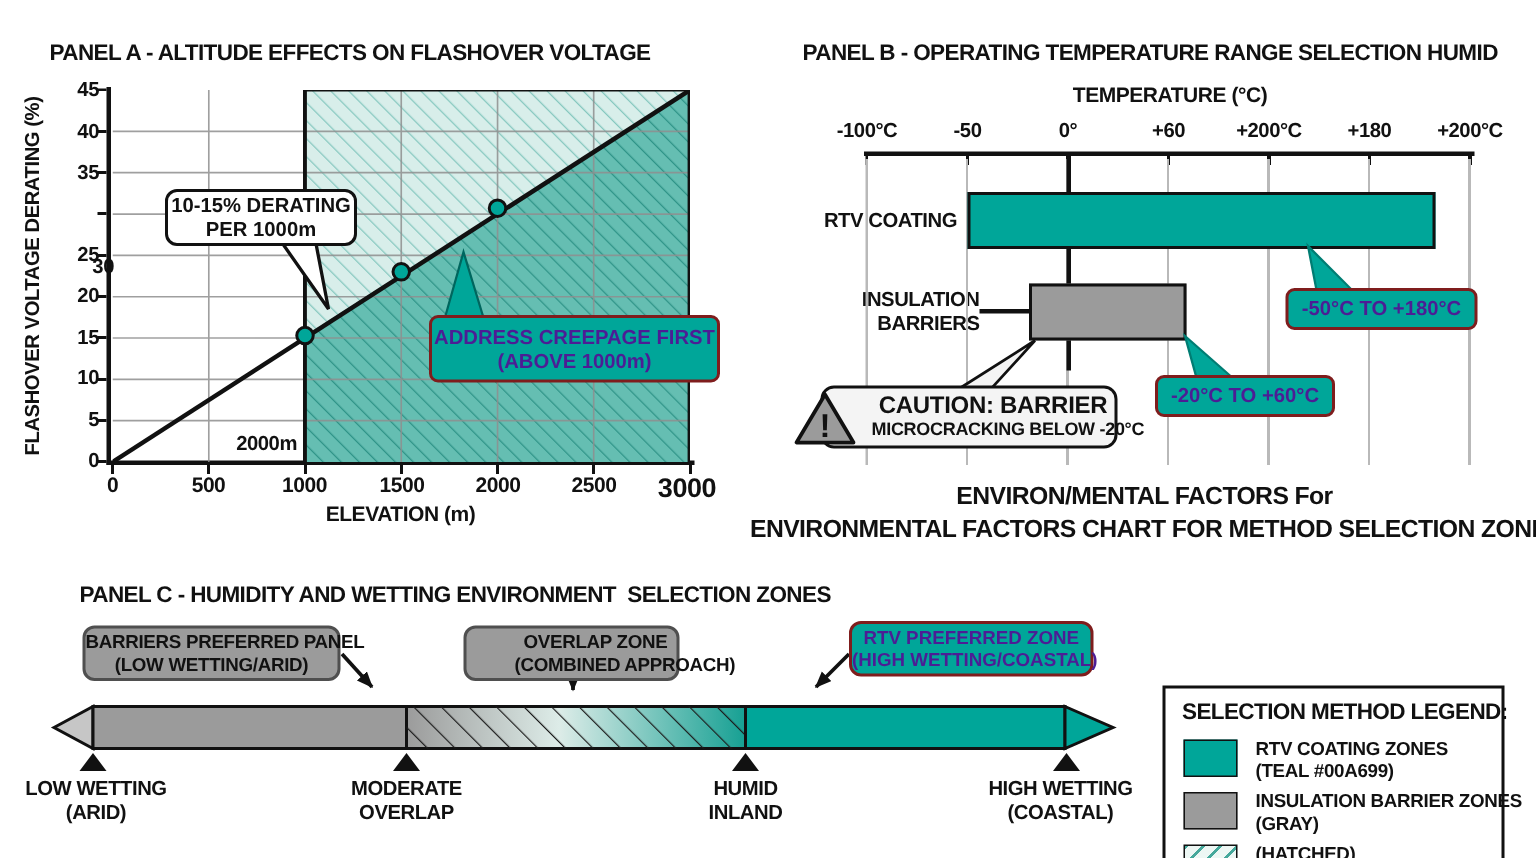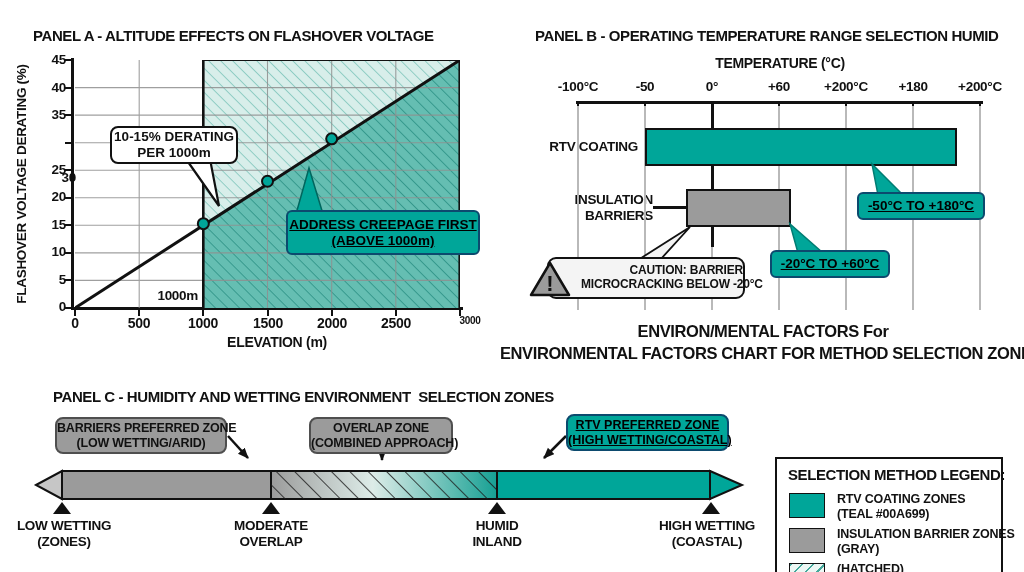--- a/index.html
+++ b/index.html
@@ -22,21 +22,21 @@
   
   .axline { background:#111; }
   .yticks { width:6px; background:repeating-linear-gradient(180deg,#111 0 2px,transparent 2px 27.55px); }
   .xticksA { height:6px; background:repeating-linear-gradient(90deg,#111 0 2px,transparent 2px 64.17px); }
   .xticksB { height:6px; background:repeating-linear-gradient(90deg,#111 0 2px,transparent 2px 67px); }
   .bgrid { background:repeating-linear-gradient(90deg,#b9b9b9 0 1.5px,transparent 1.5px 67px); }
 
   
   .co { border-radius:8px; line-height:1.16; display:flex; flex-direction:column; justify-content:center; }
   .co-white { background:#fff; border:2.5px solid #111; font-size:13.5px; }
-  .co-teal  { background:#00A699; border:2px solid #0c4a6e; color:#000000; font-size:13.5px;text-decoration:underline; }
+  .co-teal  { background:#00A699; border:2px solid #7f1d1d; color:#4c1d95; font-size:13.5px; }
   .co-gray  { background:#9b9b9b; border:2px solid #4f4f4f; color:#111; font-size:12.5px; letter-spacing:-0.2px; }
   .co div { text-align:center; white-space:nowrap; }
 
   
   .bbar { border:2px solid #111; }
 
   
   #legend { border:2.5px solid #111; background:#fff; }
   .lg-sw { width:36px; height:25px; border:1.5px solid #111; position:absolute; left:12px; }
   .lg-tx { position:absolute; left:60px; font-size:12.5px; line-height:1.16; letter-spacing:-0.2px; white-space:nowrap; }
@@ -107,24 +107,24 @@
   <div class="abs tick rt" style="left:34px; top:244px; width:32px;">10</div>
   <div class="abs tick rt" style="left:34px; top:272px; width:32px;">5</div>
   <div class="abs tick rt" style="left:34px; top:299px; width:32px;">0</div>
 
   <div class="abs tick ctr" style="left:45px;  top:315px; width:60px; font-size:14px;">0</div>
   <div class="abs tick ctr" style="left:109px; top:315px; width:60px; font-size:14px;">500</div>
   <div class="abs tick ctr" style="left:173px; top:315px; width:60px; font-size:14px;">1000</div>
   <div class="abs tick ctr" style="left:238px; top:315px; width:60px; font-size:14px;">1500</div>
   <div class="abs tick ctr" style="left:302px; top:315px; width:60px; font-size:14px;">2000</div>
   <div class="abs tick ctr" style="left:366px; top:315px; width:60px; font-size:14px;">2500</div>
-  <div class="abs tick ctr" style="left:440px; top:315px; width:60px; font-size:10px;">3000</div>
-
-  <div class="abs axis-title ctr" style="left:197px; top:334px; width:160px;">ELEVATION (m)</div>
-  <div class="abs tick rt nw" style="left:138px; top:288px; width:60px;">1000m</div>
+  <div class="abs tick ctr" style="left:428px; top:315px; width:60px; font-size:18px;">3000</div>
+
+  <div class="abs axis-title ctr" style="left:187px; top:334px; width:160px;">ELEVATION (m)</div>
+  <div class="abs tick rt nw" style="left:138px; top:288px; width:60px;">2000m</div>
 
   <div class="abs panel-title" style="left:535px; top:27px;">PANEL B - OPERATING TEMPERATURE RANGE SELECTION HUMID</div>
   <div class="abs axis-title ctr" style="left:655px; top:55px; width:250px;">TEMPERATURE (°C)</div>
 
   <div class="abs tick ctr" style="left:543px; top:79px; width:70px;">-100°C</div>
   <div class="abs tick ctr" style="left:610px; top:79px; width:70px;">-50</div>
   <div class="abs tick ctr" style="left:677px; top:79px; width:70px;">0°</div>
   <div class="abs tick ctr" style="left:744px; top:79px; width:70px;">+60</div>
   <div class="abs tick ctr" style="left:811px; top:79px; width:70px;">+200°C</div>
   <div class="abs tick ctr" style="left:878px; top:79px; width:70px;">+180</div>
@@ -170,21 +170,21 @@
     <g fill="#111">
       <polygon points="23,49 41,49 32,37"></polygon>
       <polygon points="232,49 250,49 241,37"></polygon>
       <polygon points="458,49 476,49 467,37"></polygon>
       <polygon points="672,49 690,49 681,37"></polygon>
     </g>
   </svg>
 
   <div class="abs tick ctr" style="left:4px; top:518px; width:120px; line-height:1.15;">
     <div>LOW WETTING</div>
-    <div>(ZONES)</div>
+    <div>(ARID)</div>
   </div>
   <div class="abs tick ctr" style="left:211px; top:518px; width:120px; line-height:1.15;">
     <div>MODERATE</div>
     <div>OVERLAP</div>
   </div>
   <div class="abs tick ctr" style="left:647px; top:518px; width:120px; line-height:1.15;">
     <div>HIGH WETTING</div>
     <div>(COASTAL)</div>
   </div>
   <div class="abs tick ctr" style="left:437px; top:518px; width:120px; line-height:1.15;">
@@ -239,33 +239,33 @@
   </div>
 
   <div class="co co-teal abs z3" style="left:857px; top:192px; width:128px; height:28px; border-radius:6px;">
     <div>-50°C TO +180°C</div>
   </div>
   <div class="co co-teal abs z3" style="left:770px; top:250px; width:120px; height:28px; border-radius:6px;">
     <div>-20°C TO +60°C</div>
   </div>
 
   <div class="co abs z3" style="left:547px; top:257px; width:198px; height:42px; background:#f4f4f4; border:2px solid #111; border-radius:9px; padding-left:32px;">
-    <div class="nw" style="text-align:right; font-size:12px; letter-spacing:-0.2px;">CAUTION: BARRIER</div>
+    <div class="nw" style="text-align:center; font-size:16px; letter-spacing:-0.2px;">CAUTION: BARRIER</div>
     <div class="nw" style="text-align:left; font-size:12px; letter-spacing:-0.2px;">MICROCRACKING BELOW -20°C</div>
   </div>
   <svg class="abs z4" style="left:528px; top:260px;" width="44" height="38" viewBox="0 0 44 38">
     <polygon points="22,3 3,35 41,35" fill="#9b9b9b" stroke="#111" stroke-width="2.5" stroke-linejoin="round"></polygon>
     <text x="22" y="31" text-anchor="middle" font-size="22" font-weight="bold" fill="#111" font-family="Liberation Sans, sans-serif">!</text>
   </svg>
 
   <div class="co co-gray abs z3" style="left:55px; top:417px; width:172px; height:37px;">
-    <div>BARRIERS PREFERRED ZONE</div>
+    <div>BARRIERS PREFERRED PANEL</div>
     <div>(LOW WETTING/ARID)</div>
   </div>
-  <div class="co co-gray abs z3" style="left:309px; top:417px; width:144px; height:37px;">
+  <div class="co co-gray abs z3" style="left:309px; top:417px; width:144px; height:37px;padding-left:32px;">
     <div>OVERLAP ZONE</div>
     <div>(COMBINED APPROACH)</div>
   </div>
   <div class="co co-teal abs z3" style="left:566px; top:414px; width:163px; height:37px; font-size:12.5px;">
     <div>RTV PREFERRED ZONE</div>
     <div>(HIGH WETTING/COASTAL)</div>
   </div>
 
 </div>
 

